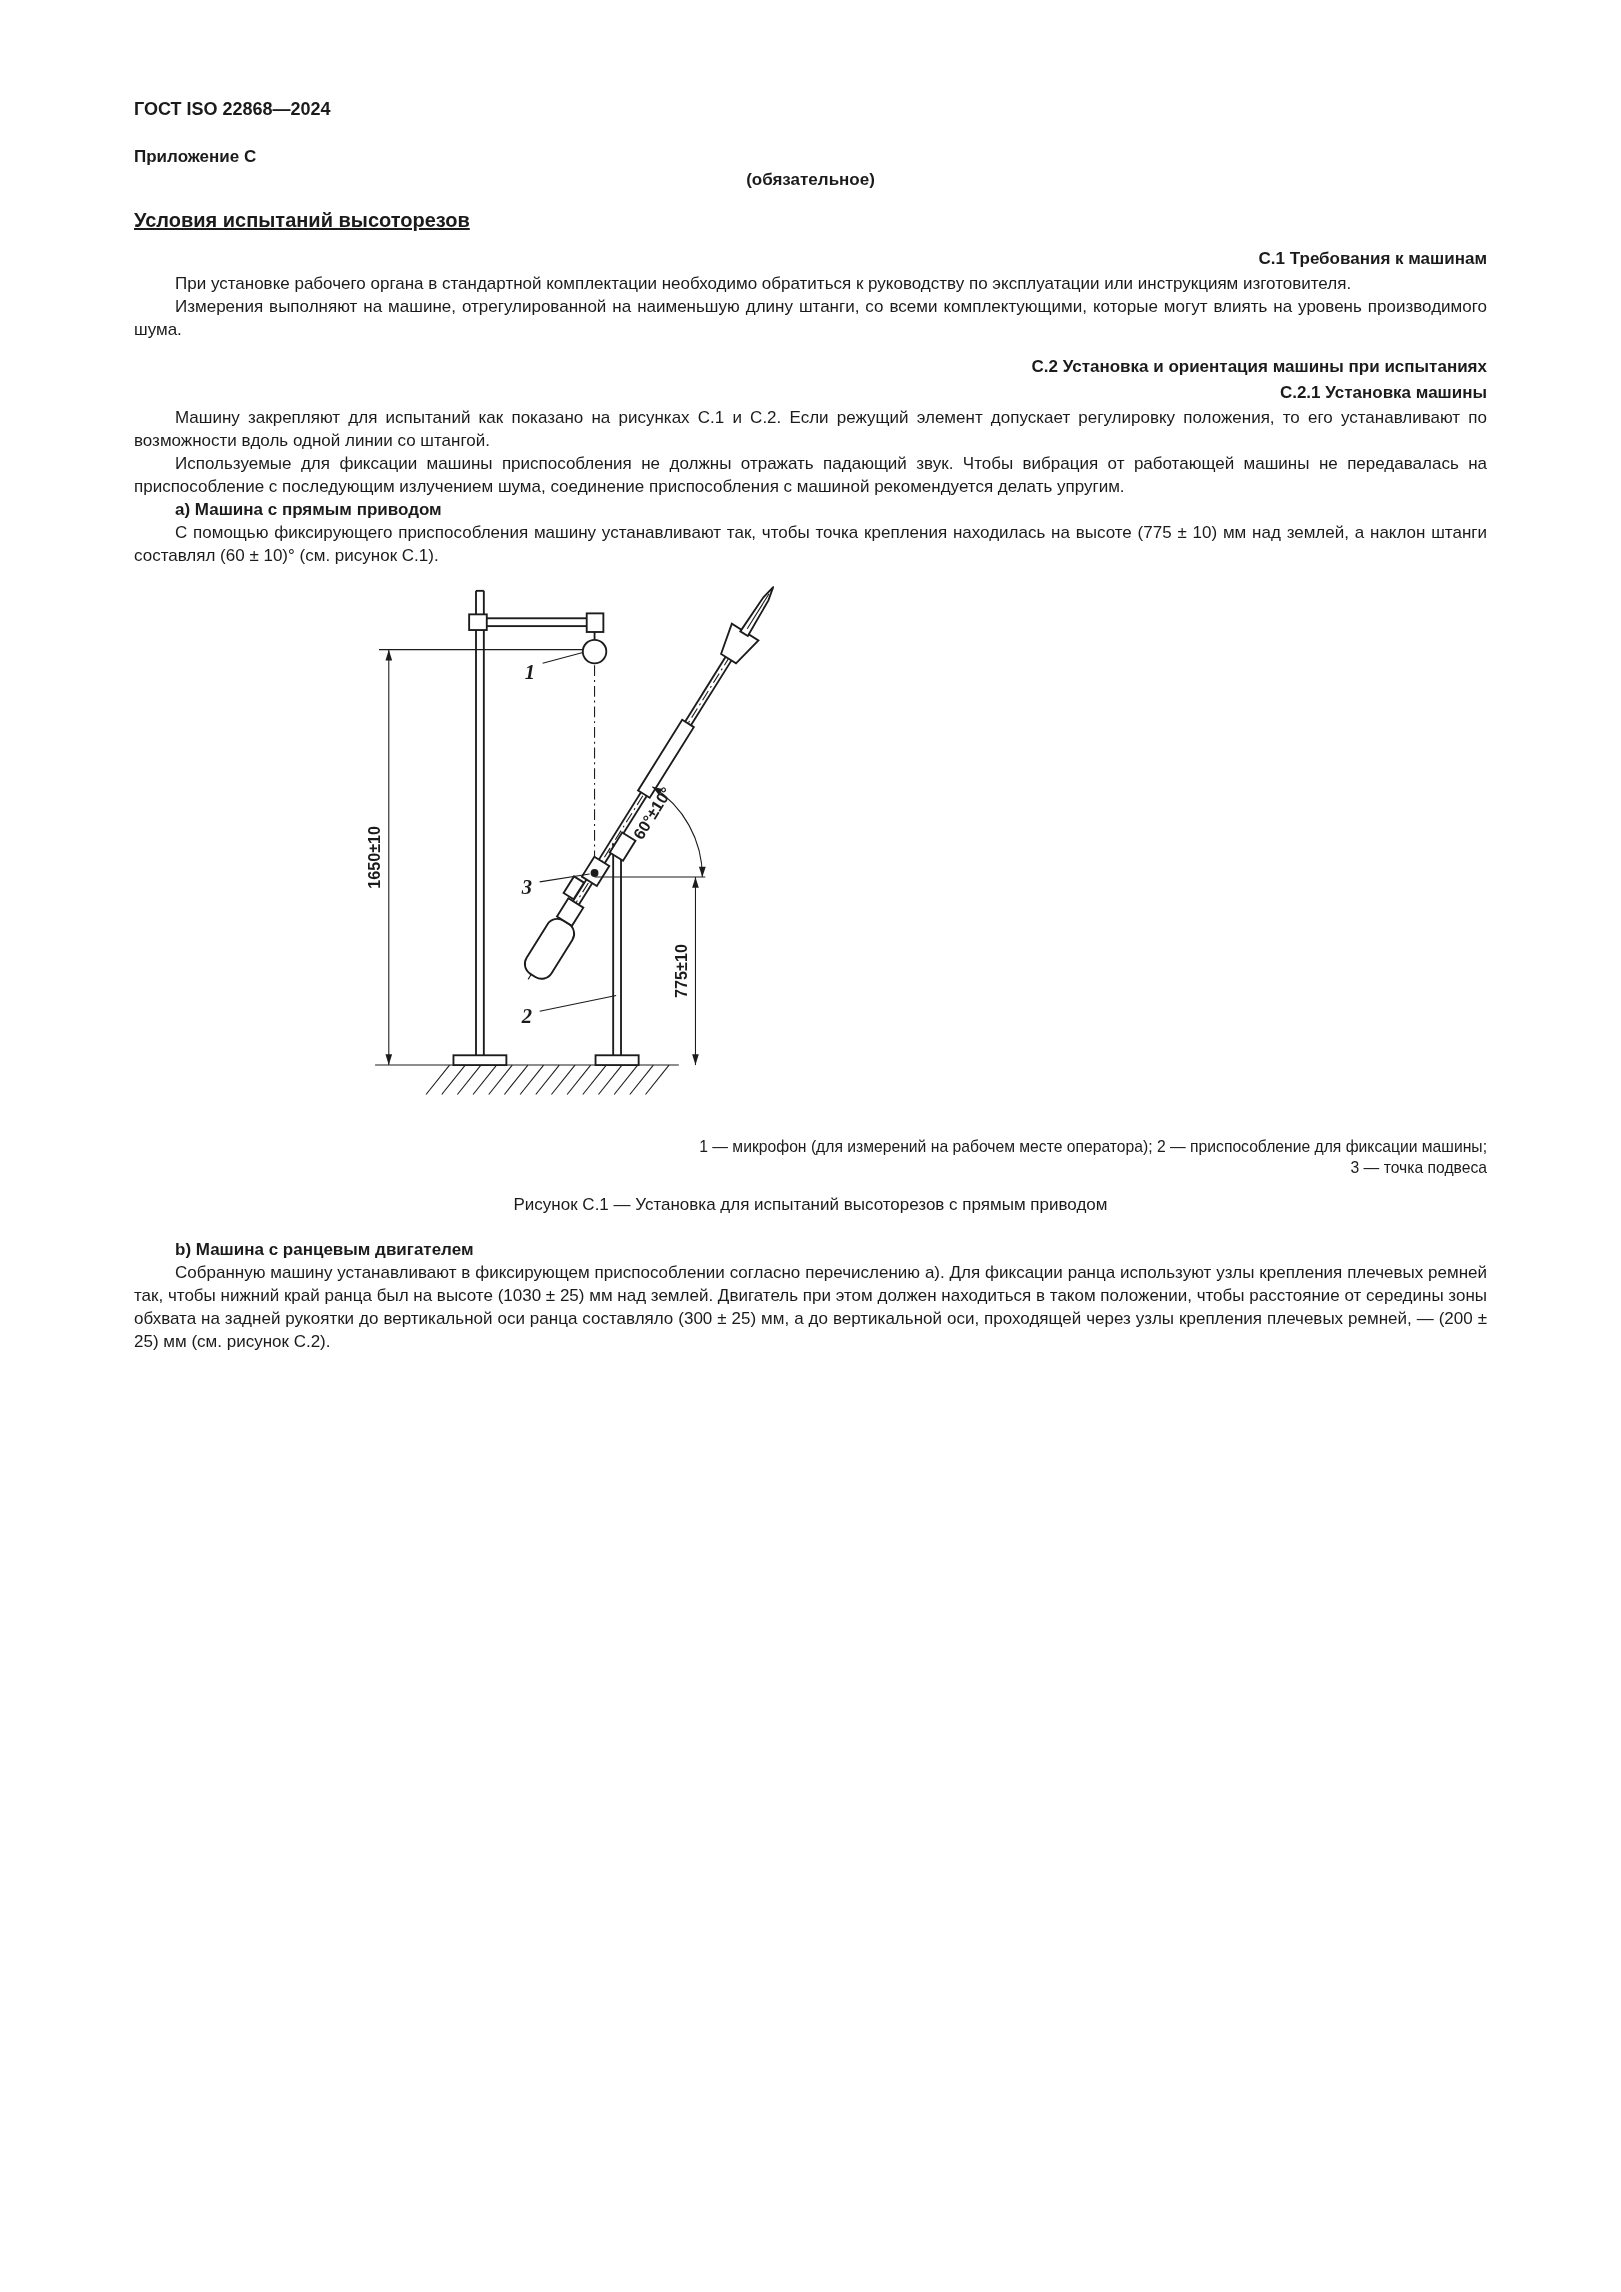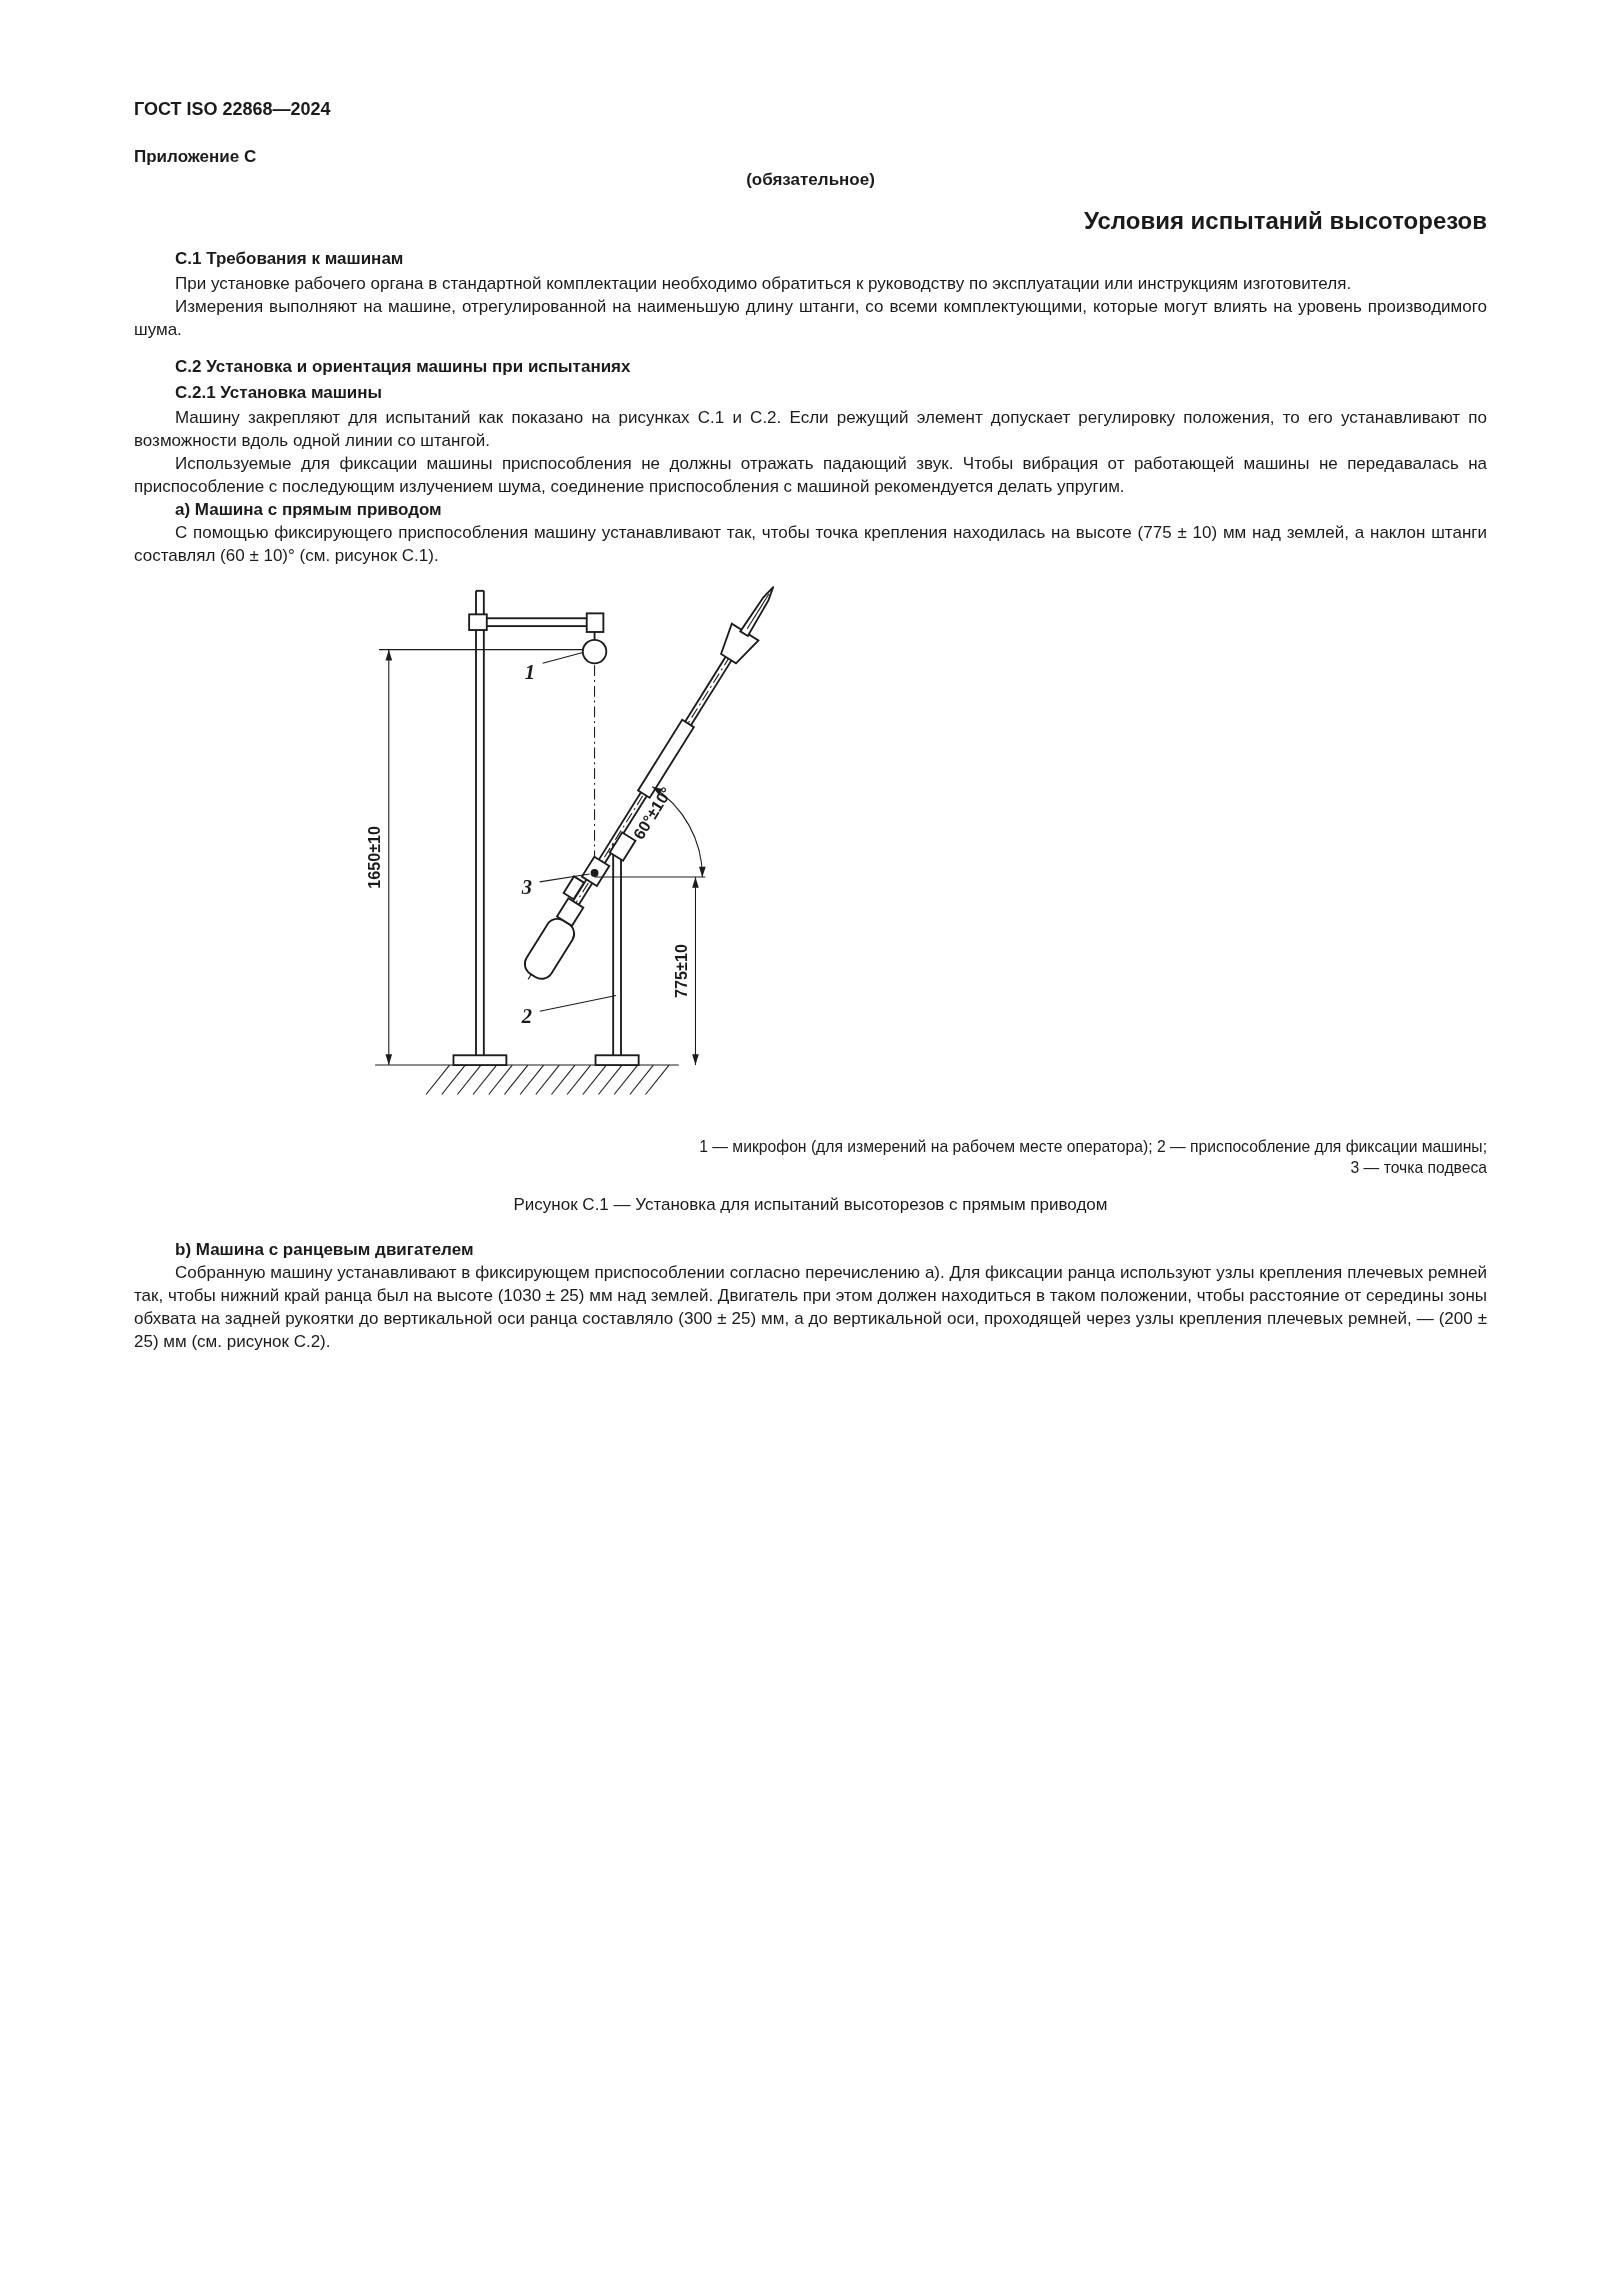--- a/index.html
+++ b/index.html
@@ -28,30 +28,31 @@
   }
   .appendix-status {
     font-weight: bold;
     font-size: 17px;
     line-height: 22.5px;
     text-align: center;
   }
   .appendix-title {
     margin-top: 17.6px;
     font-weight: bold;
-    font-size: 24px;
+    font-size: 20px;
     line-height: 23.5px;
-    text-align: right;
+    text-align: left;
+    text-decoration: underline;
   }
   .sec-heading {
     font-weight: bold;
     font-size: 17px;
     line-height: 23px;
     margin: 14.7px 0 2px 41px;
-    text-align: left;
+    text-align: right;
   }
   .sec-heading.tight { margin-top: 2.9px; }
   p.body {
     font-size: 17px;
     line-height: 23px;
     text-align: justify;
     text-indent: 41px;
   }
   p.list-item {
     font-size: 17px;

